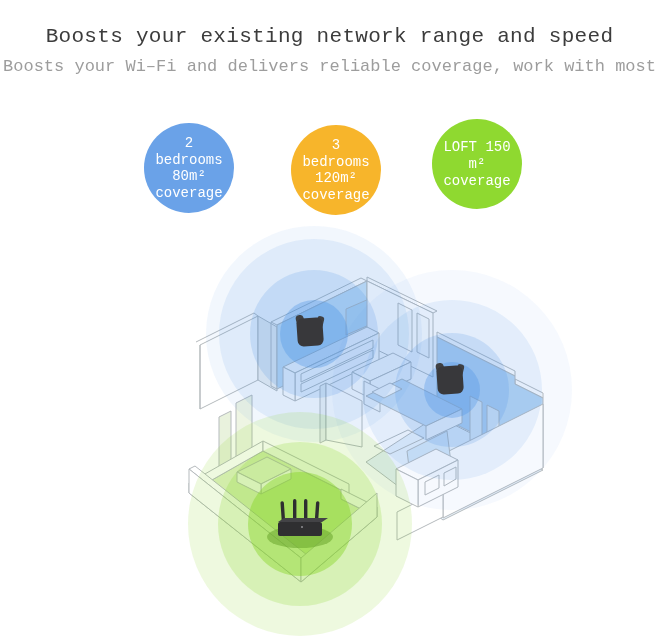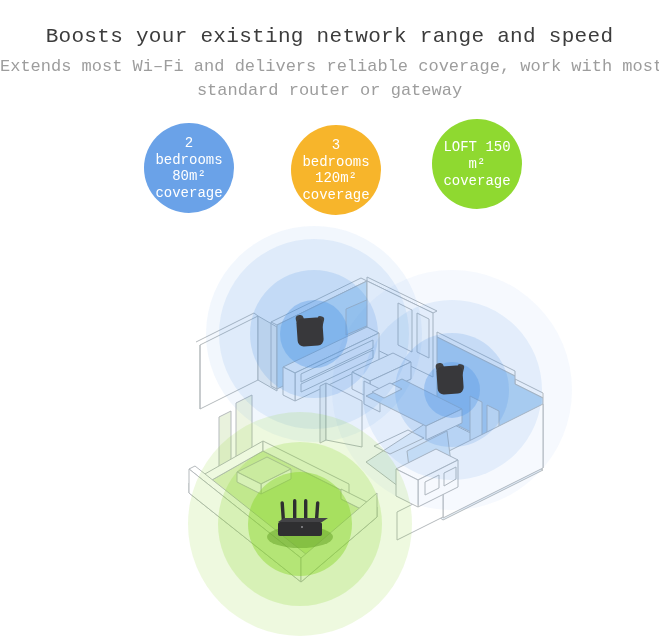--- a/index.html
+++ b/index.html
@@ -26,22 +26,21 @@
   .ln{fill:none;}
 </style>
 </head>
 <body>
 
 <div class="stage">
 
   <div class="hdr">
     <h1 class="title">Boosts your existing network range and speed</h1>
     <div class="subtitle">
-      <div>Extends most Wi–Fi and delivers reliable coverage, work with most</div>
-      <div>standard router or gateway</div>
+      <div>Boosts your Wi–Fi and delivers reliable coverage, work with most</div>
     </div>
   </div>
 
   <div class="badge" style="left: 144px; top: 123px; background-color: rgb(106, 162, 232);">
     <span>2</span>
     <span>bedrooms</span>
     <span>80m²</span>
     <span>coverage</span>
   </div>
   <div class="badge" style="left: 291px; top: 125px; background-color: rgb(247, 181, 43);">

